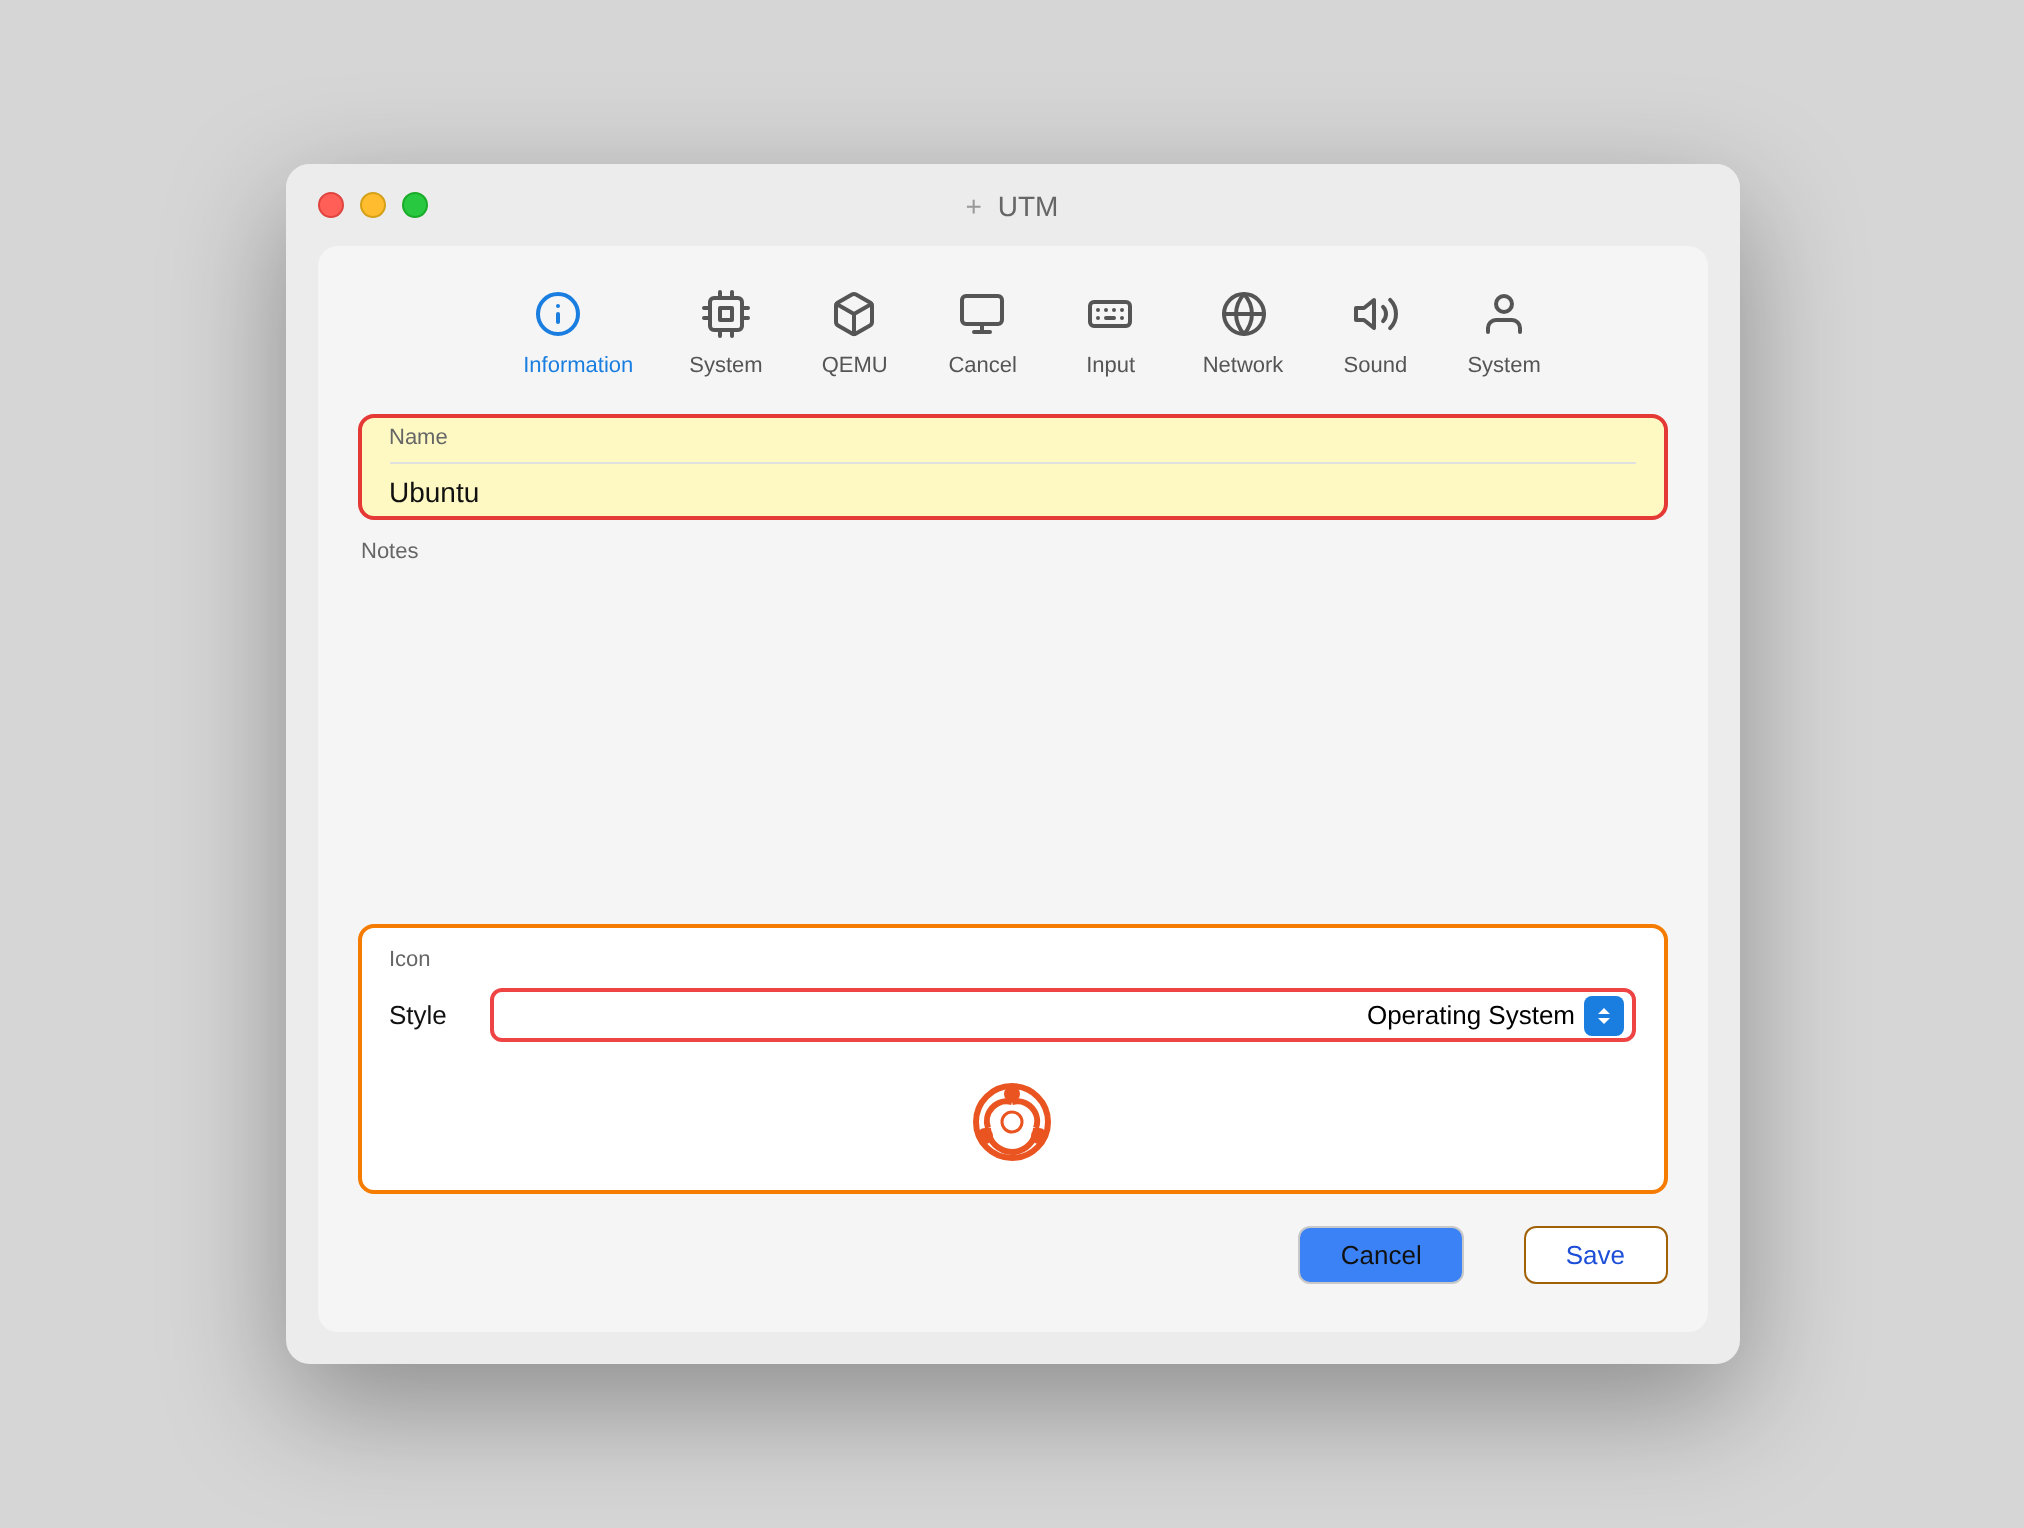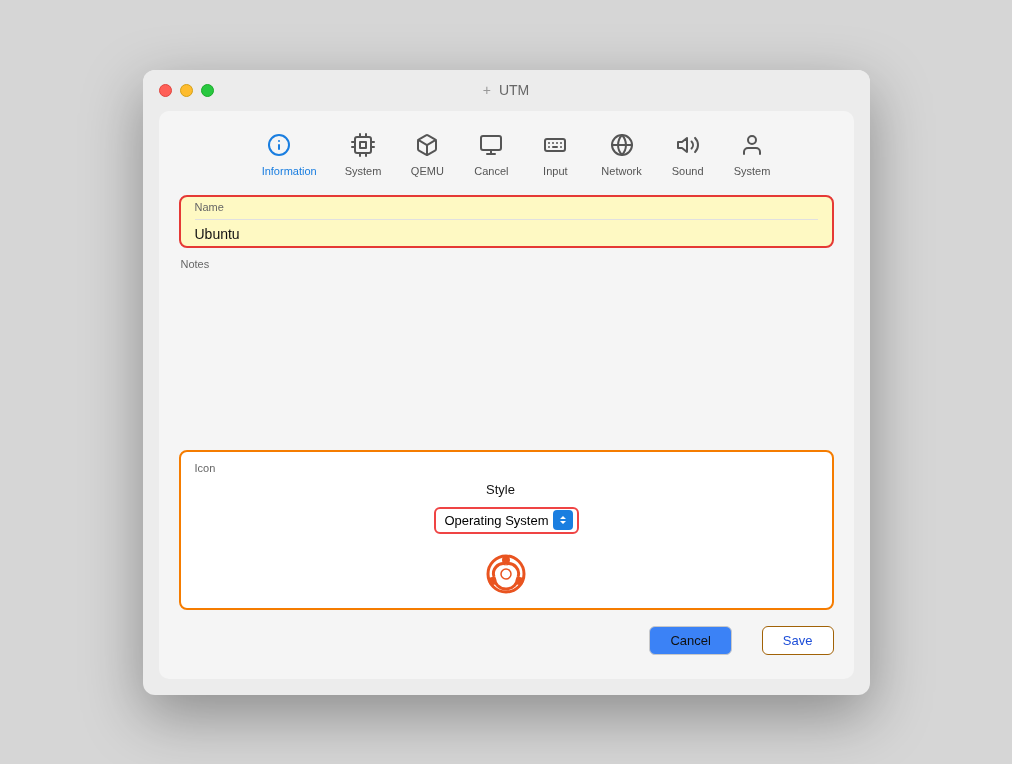--- a/index.html
+++ b/index.html
@@ -155,21 +155,20 @@
       font-size: 11px;
       color: #666;
       margin-bottom: 8px;
     }
 
     .style-row {
       display: flex;
       align-items: center;
       gap: 10px;
       margin-bottom: 12px;
-      flex-direction: column;
     }
 
     .style-label {
       font-size: 13px;
       color: #111;
       min-width: 40px;
     }
 
     .select-wrapper {
       flex: 1;

